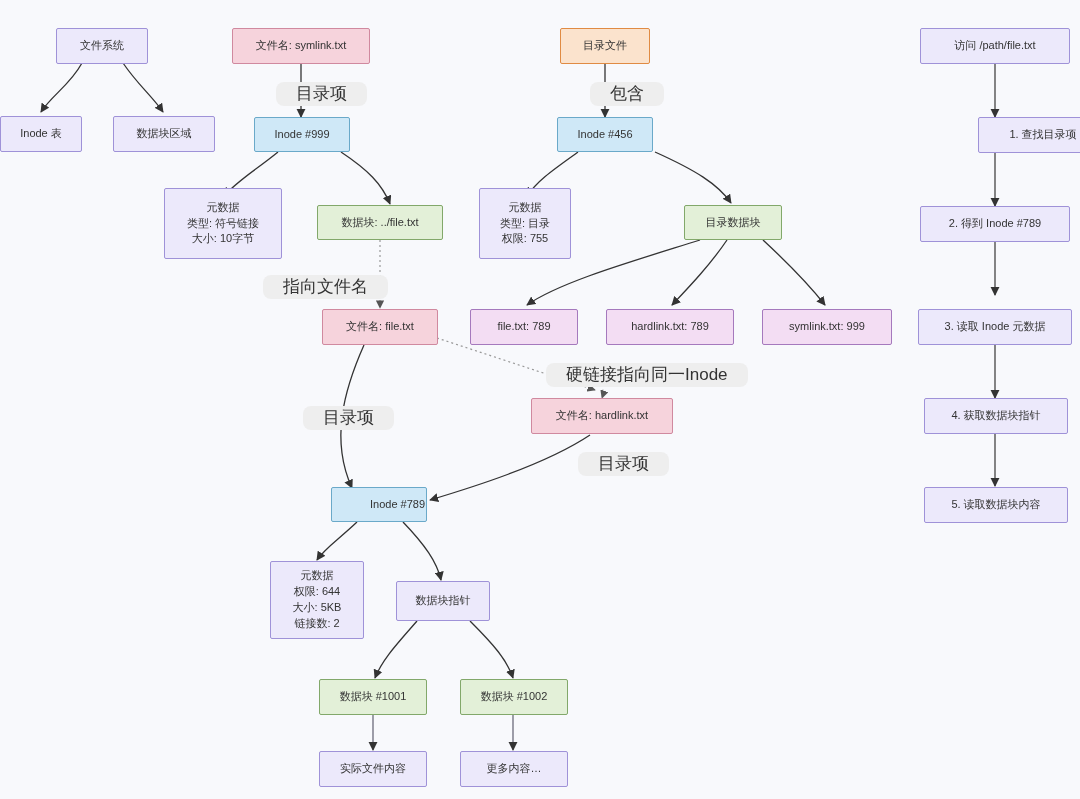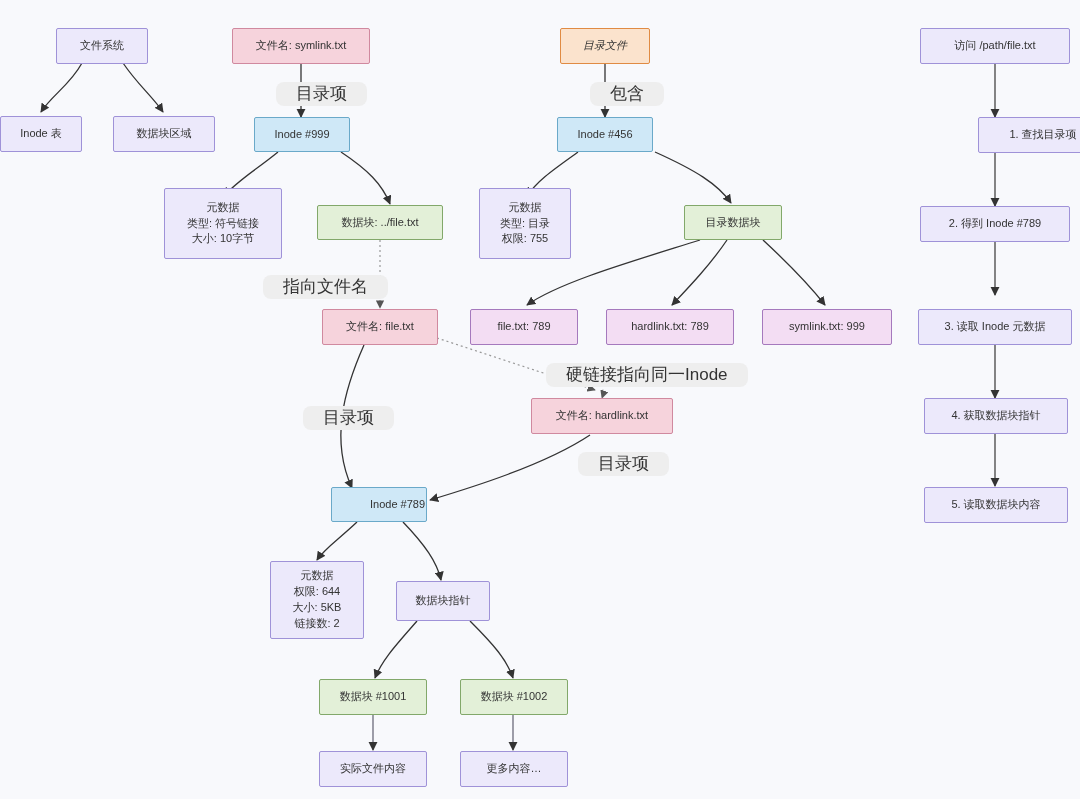--- a/index.html
+++ b/index.html
@@ -145,21 +145,21 @@
   <div class="node n-lavender" style="left:164px; top:188px; width:118px; height:71px;">
     <span class="line">元数据</span>
     <span class="line">类型: 符号链接</span>
     <span class="line">大小: 10字节</span>
   </div>
 
   <div class="node n-green" style="left:317px; top:205px; width:126px; height:35px;">
     <span class="line">数据块: ../file.txt</span>
   </div>
 
-  <div class="node n-orange" style="left:560px; top:28px; width:90px; height:36px;font-style:italic;">
+  <div class="node n-orange" style="left:560px; top:28px; width:90px; height:36px;">
     <span class="line">目录文件</span>
   </div>
 
   <div class="node n-blue" style="left:557px; top:117px; width:96px; height:35px;">
     <span class="line">Inode #456</span>
   </div>
 
   <div class="node n-lavender" style="left:479px; top:188px; width:92px; height:71px;">
     <span class="line">元数据</span>
     <span class="line">类型: 目录</span>

